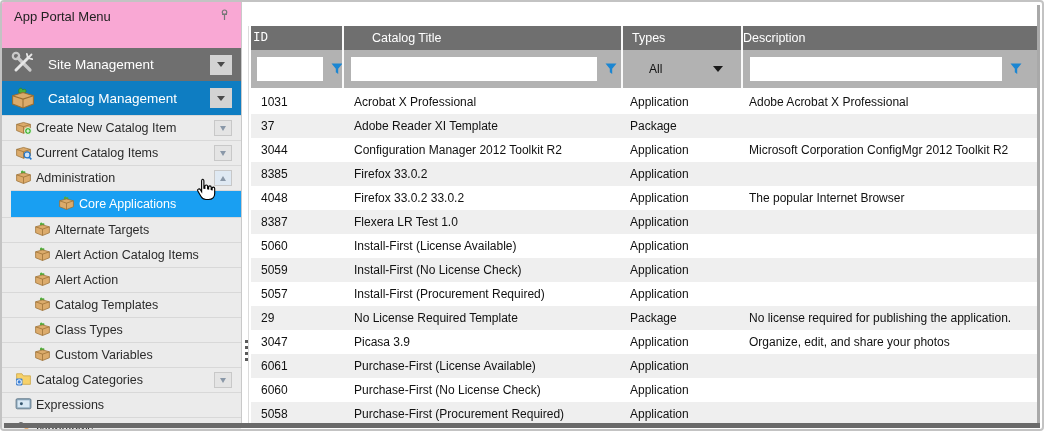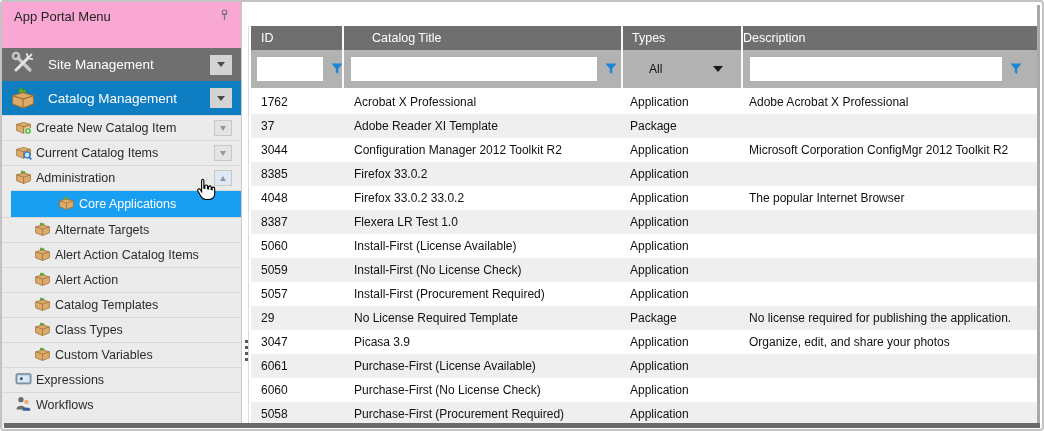--- a/index.html
+++ b/index.html
@@ -46,21 +46,21 @@
   .filters{display:flex;height:38px;background:#b2b2b2;border-bottom:2px solid #fff;}
   .fcell{display:flex;align-items:center;box-sizing:border-box;border-left:2px solid #fafafa;position:relative;}
   .fcell:first-child{border-left:none;}
   .fcell input{height:24px;border:none;outline:none;background:#fff;font-family:"Liberation Sans",sans-serif;
                font-size:12px;padding:0 4px;box-sizing:border-box;}
   .funnel-btn{margin-left:8px;display:flex;align-items:center;cursor:pointer;}
   .c-id{width:91px;}
   .c-title{width:279px;}
   .c-type{width:120px;}
   .c-description{width:299px;}
-  .thead .c-id{padding-left:10px;} .thead .c-title{padding-left:28px;}
+  .thead .c-id{padding-left:2px;font-family:Liberation Mono, monospace;} .thead .c-title{padding-left:28px;}
   .thead .c-type{padding-left:9px;} .thead .c-description{padding-left:0;}
   .type-dd{display:flex;align-items:center;width:100%;padding-left:26px;box-sizing:border-box;
            color:#111;font-size:12px;cursor:pointer;position:relative;}
   .type-dd .tri-black{position:absolute;right:18px;width:0;height:0;
            border-left:5px solid transparent;border-right:5px solid transparent;border-top:6px solid #1a1a1a;}
   .tbody .trow{display:flex;height:24px;line-height:24px;font-size:12px;color:#111;background:#fff;}
   .tbody .trow:nth-child(even){background:#efefef;}
   .tbody .tcell{box-sizing:border-box;white-space:nowrap;overflow:hidden;}
   .tbody .c-id{padding-left:10px;} .tbody .c-title{padding-left:12px;}
   .tbody .c-type{padding-left:9px;} .tbody .c-description{padding-left:8px;}
@@ -228,20 +228,33 @@
       <span class="i16">
         <svg width="17" height="17" viewBox="0 0 16 16">
           <path d="M5.8 5 C4.8 2.6 7.4 1.4 8 3.4 C10 2.2 10.6 4.8 8.8 5.4 Z" fill="#4faf3c"></path>
           <path d="M1.5 6.4 L8 4.6 L14.5 6.4 L14.5 12 L8 14.6 L1.5 12 Z" fill="#dcab6b" stroke="#9a6f33" stroke-width="0.7"></path>
           <path d="M1.5 6.4 L8 8.6 L14.5 6.4 M8 8.6 V14.6" fill="none" stroke="#9a6f33" stroke-width="0.7"></path>
         </svg>
       </span>
       <span>Custom Variables</span>
     </div>
 
+    <div class="sb-row l1">
+      <span class="i16">
+        <svg width="17" height="17" viewBox="0 0 16 16">
+          <path d="M1.5 3.5 h5 l1.4 2 h6.6 v8 H1.5 Z" fill="#f6d16a" stroke="#c9a23f" stroke-width="0.7"></path>
+          <rect x="1" y="8" width="6" height="6.5" rx="1" fill="#3a7fd5"></rect>
+          <circle cx="4" cy="11.2" r="2" fill="none" stroke="#dfeaf8" stroke-width="1.1"></circle>
+        </svg>
+      </span>
+      <span>Catalog Categories</span>
+      <span class="expander exp-small">
+          <i class="tri-down"></i>
+        </span>
+    </div>
 
     <div class="sb-row l1">
       <span class="i16">
         <svg width="17" height="17" viewBox="0 0 16 16">
           <rect x="1" y="3.5" width="14" height="9.5" rx="1.2" fill="#8ea9bd" stroke="#5f7687" stroke-width="0.8"></rect>
           <rect x="2.4" y="5" width="11.2" height="6.6" fill="#d8e8f4"></rect>
           <circle cx="6" cy="8.2" r="1.4" fill="#35566e"></circle>
         </svg>
       </span>
       <span>Expressions</span>
@@ -308,21 +321,21 @@
         <span class="funnel-btn">
           <svg width="12" height="12" viewBox="0 0 12 12">
               <path d="M0.5 0.5 H11.5 L7.2 5.8 V11 L4.8 9.2 V5.8 Z" fill="#1b86d2"></path>
             </svg>
         </span>
       </div>
     </div>
 
     <div class="tbody">
         <div class="trow">
-          <div class="tcell c-id">1762</div>
+          <div class="tcell c-id">1031</div>
           <div class="tcell c-title">Acrobat X Professional</div>
           <div class="tcell c-type">Application</div>
           <div class="tcell c-description">Adobe Acrobat X Professional</div>
         </div>
         <div class="trow">
           <div class="tcell c-id">37</div>
           <div class="tcell c-title">Adobe Reader XI Template</div>
           <div class="tcell c-type">Package</div>
           <div class="tcell c-description"></div>
         </div>

